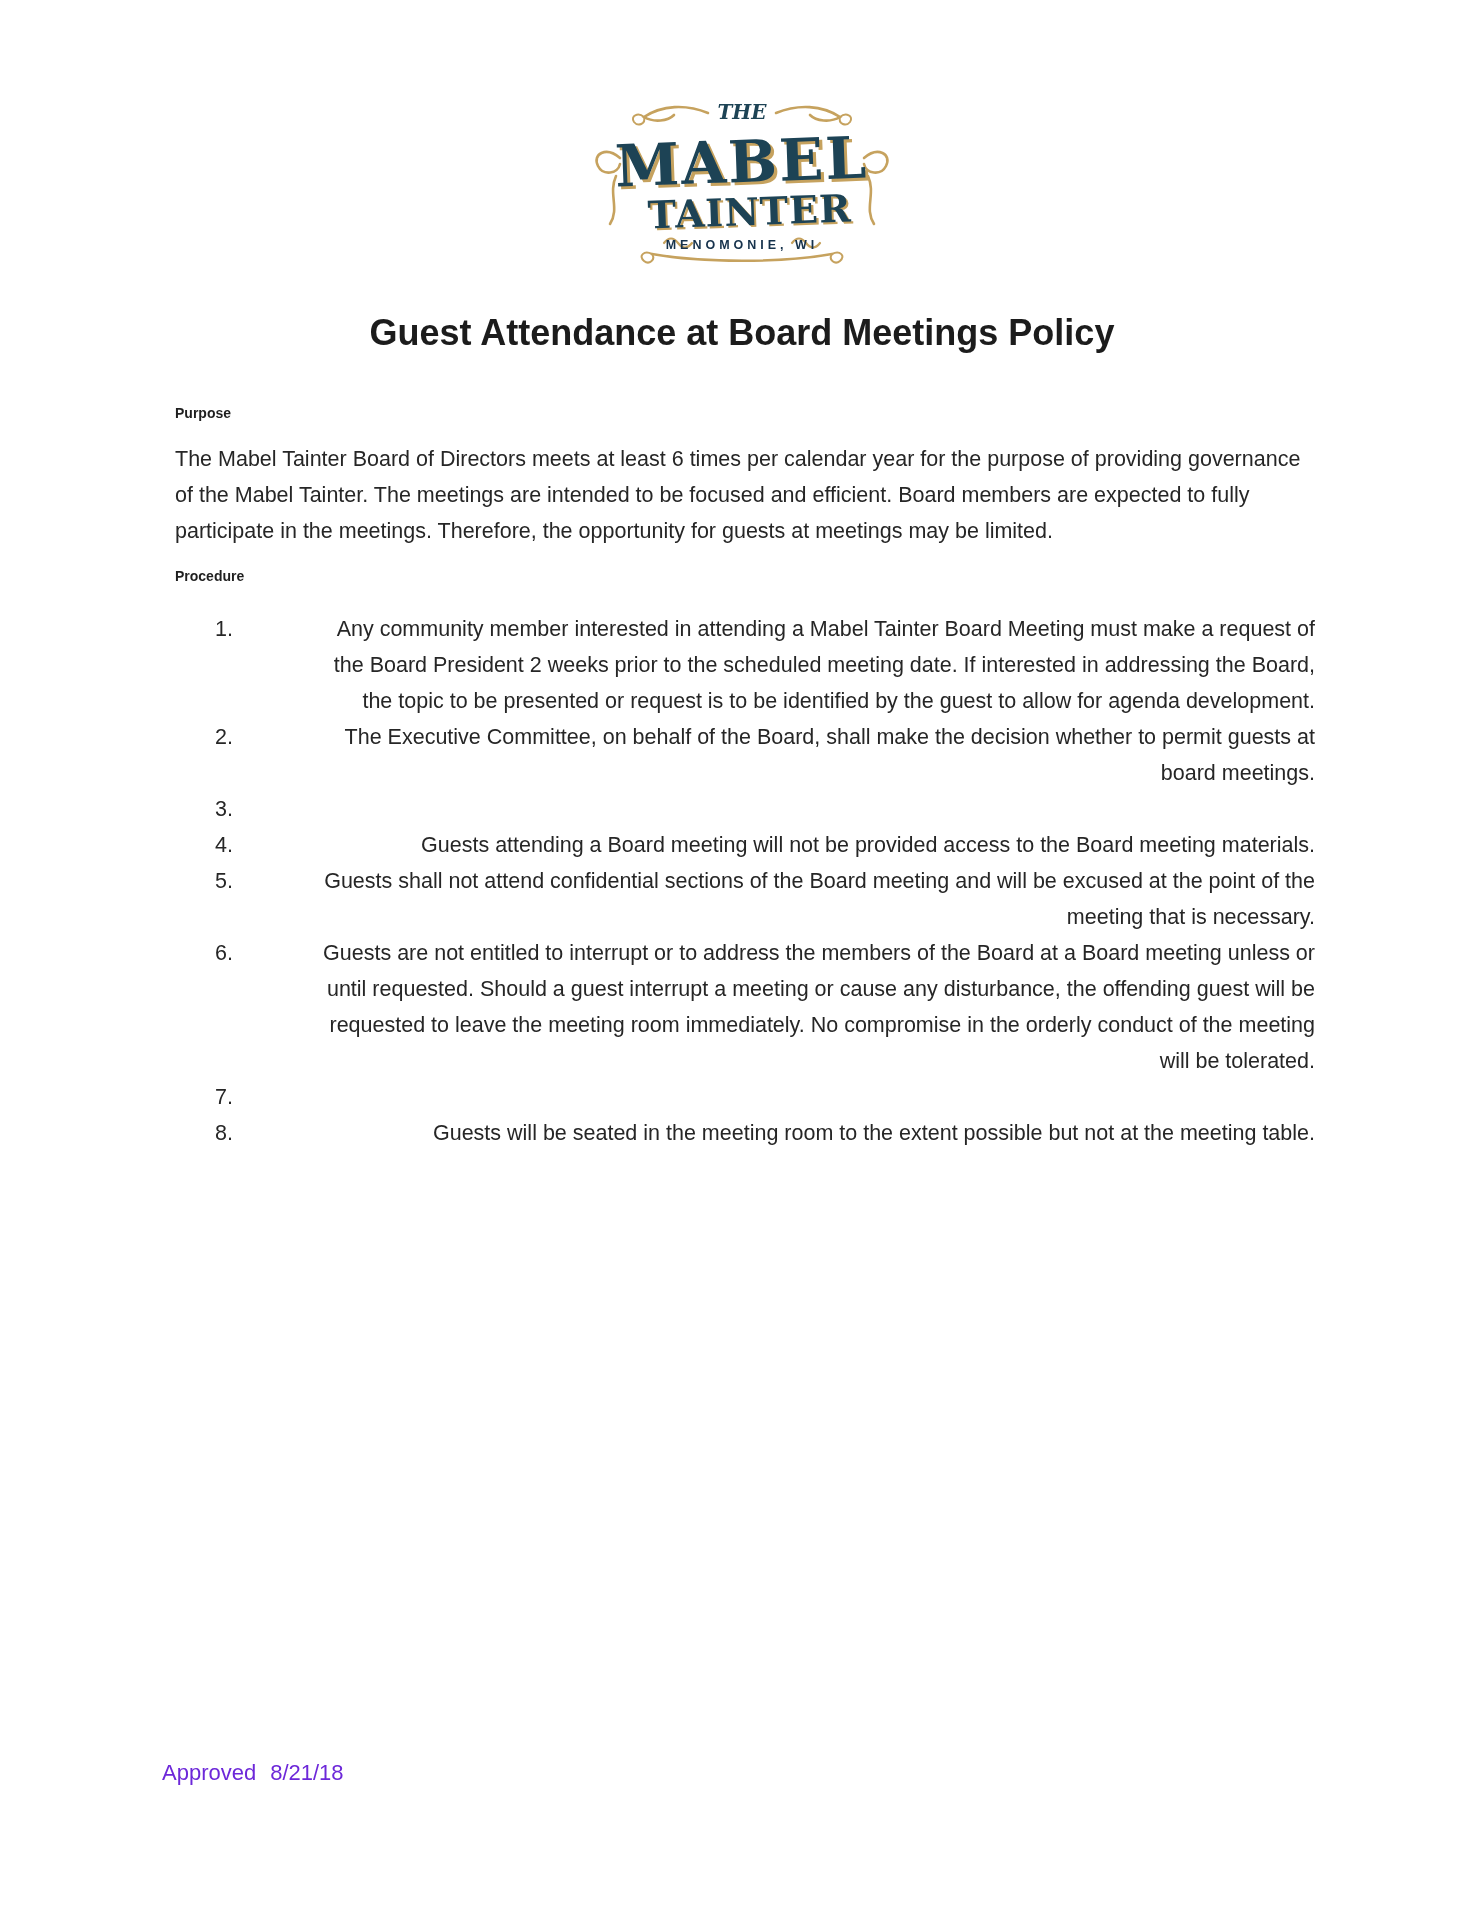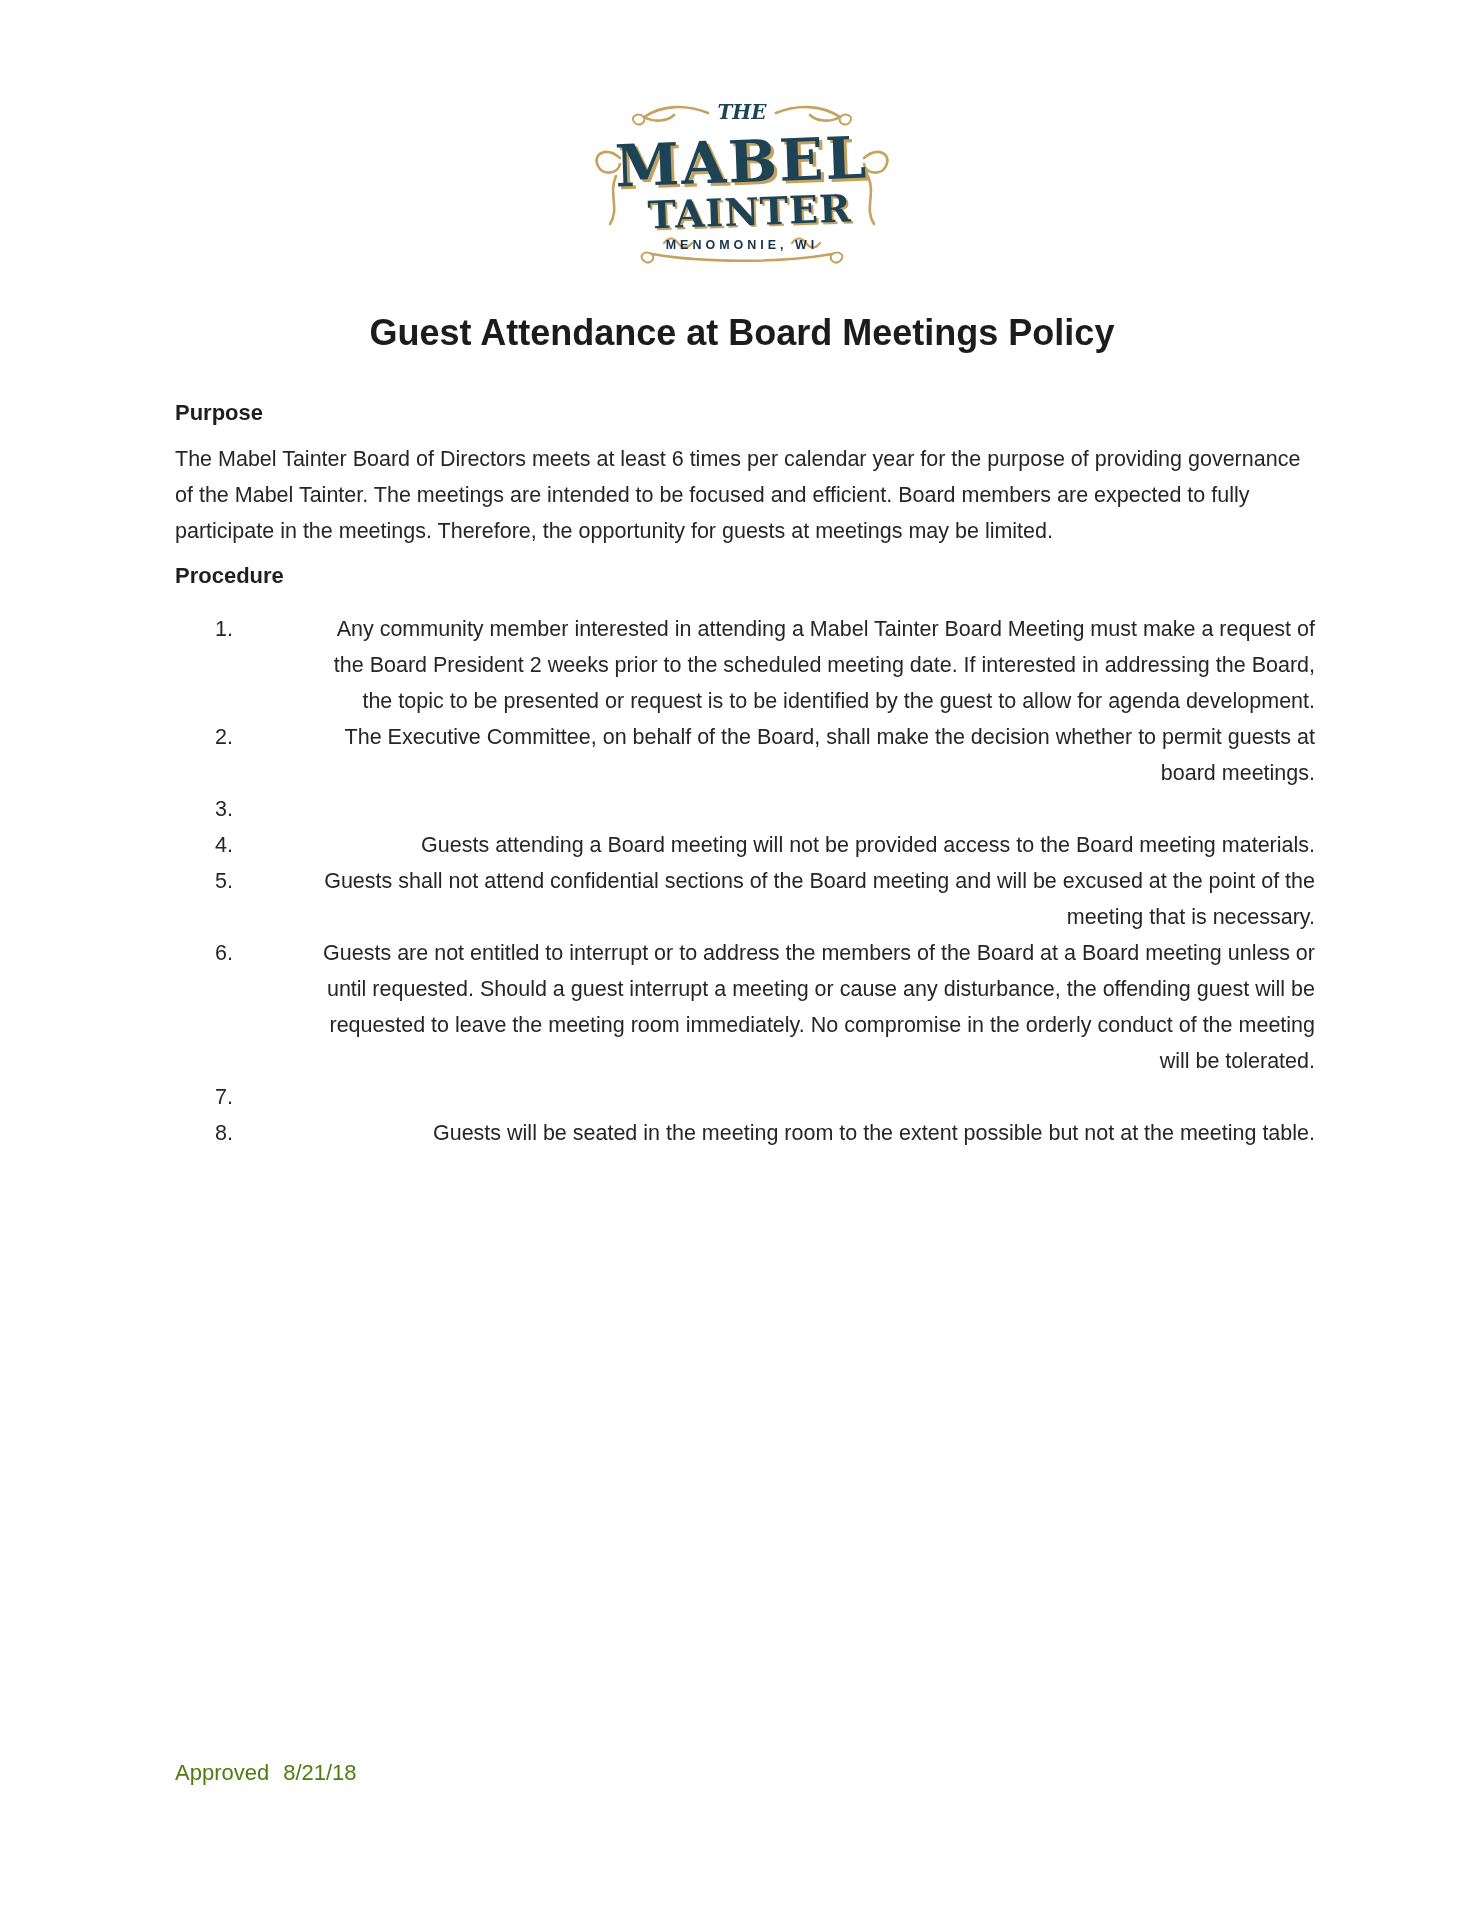--- a/index.html
+++ b/index.html
@@ -20,21 +20,21 @@
     font-size:36px;
     font-weight:bold;
     color:#1c1c1c;
     margin-top:42px;
   }
   .content{
     margin-left:175px;
     width:1140px;
   }
   .section-heading{
-    font-size:22px;
+    font-size:14px;
     font-weight:bold;
     color:#1f1f1f;
     margin-top:44px;
     line-height:30px;
   }
   .section-heading.procedure{
     margin-top:12px;
   }
   .body-para{
     font-size:21.5px;
@@ -54,24 +54,24 @@
     width:133px;
     padding-left:40px;
     box-sizing:border-box;
   }
   .proc-text{
     flex:1;
     text-align:right;
   }
   .approved-line{
     position:absolute;
-    left:175px;
+    left:162px;
     top:1760px;
     font-size:22px;
-    color:#4d7c0f;
+    color:#6d28d9;
   }
   .approved-line .date{
     margin-left:14px;
   }
 </style>
 </head>
 <body>
 
 <div class="logo-wrap">
   <svg width="312" height="180" viewBox="0 0 312 180" xmlns="http://www.w3.org/2000/svg">

